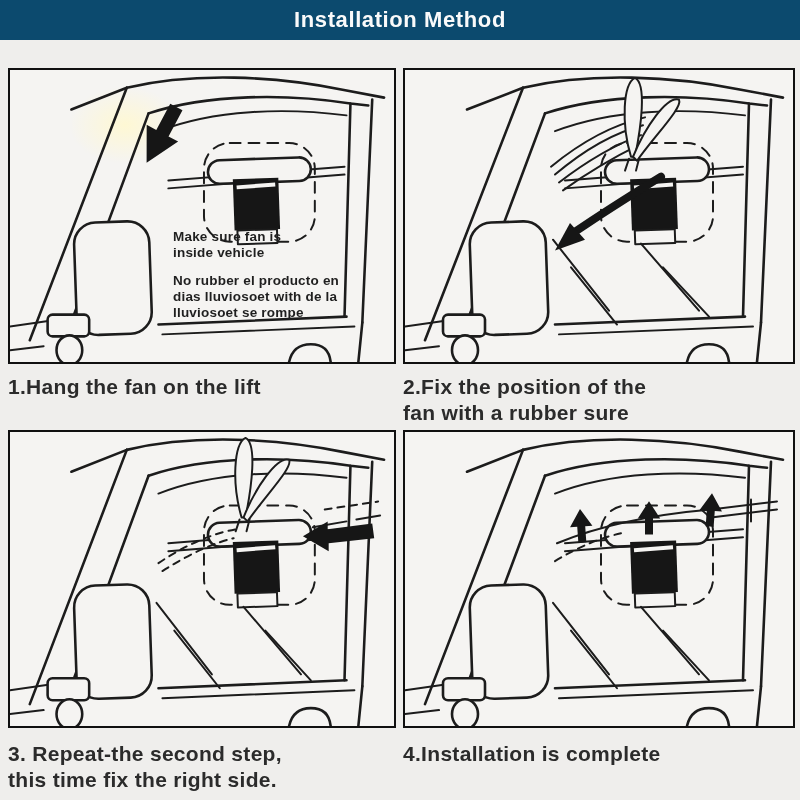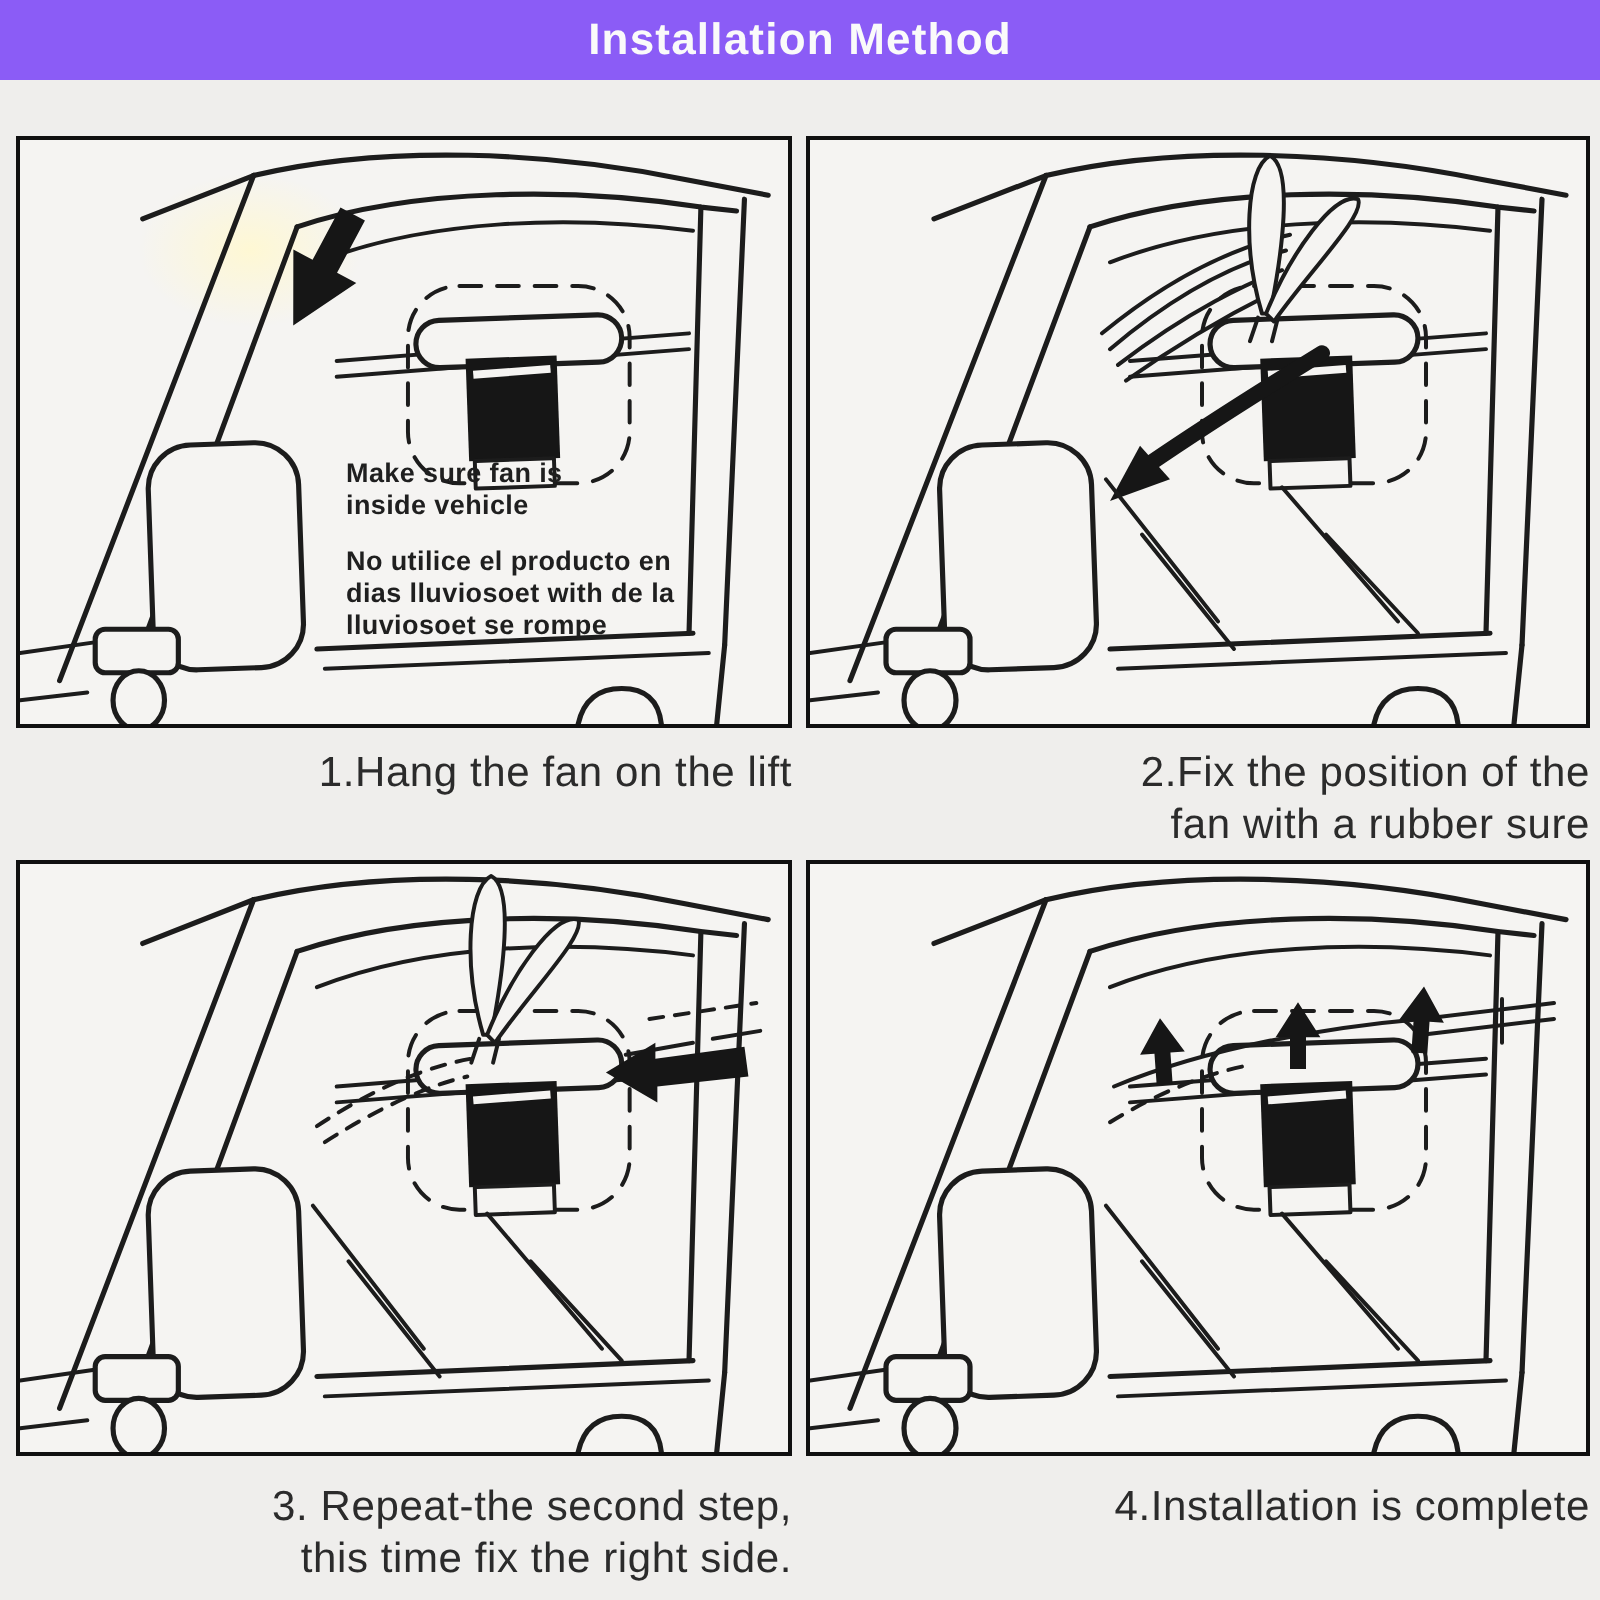--- a/index.html
+++ b/index.html
@@ -3,21 +3,21 @@
 <meta charset="utf-8">
 <style>
   html,body{margin:0;padding:0;}
   body{
     width:800px;height:800px;overflow:hidden;
     background:#efeeec;
     font-family:"Liberation Sans", sans-serif;
     -webkit-font-smoothing:antialiased;
   }
   .header{
-    height:40px;background:#8b5cf6;
+    height:40px;background:#0c4a6e;
     display:flex;align-items:center;justify-content:center;
   }
   .header h1{
     margin:0;color:#fafafa;font-size:22px;font-weight:600;letter-spacing:.6px;
   }
   .grid{
     display:grid;
     grid-template-columns:388px 392px;
     column-gap:7px;
     padding:28px 0 0 8px;
@@ -31,22 +31,22 @@
   }
   .step:nth-child(n+3) .panel{height:298px;}
   .step1 .panel{
     background:
       radial-gradient(ellipse 80px 55px at 115px 55px, rgba(255,248,210,.95), rgba(255,248,210,0) 70%),
       #f5f4f2;
   }
   .panel svg{display:block;width:100%;height:100%;}
   .caption{
     height:66px;box-sizing:border-box;padding-top:10px;
-    text-align:right;color:#2b2b2b;
-    font-size:21px;font-weight:400;line-height:1.22;letter-spacing:.3px;
+    text-align:left;color:#2b2b2b;
+    font-size:21px;font-weight:700;line-height:1.22;letter-spacing:.3px;
   }
   .step:nth-child(n+3) .caption{height:72px;padding-top:13px;}
   .note{
     position:absolute;left:163px;
     color:#1f1f1f;font-weight:700;font-size:13.5px;line-height:1.18;letter-spacing:.2px;
   }
   .note-en{top:159px;}
   .note-es{top:203px;}
   
   .ln{fill:none;stroke:#1c1c1c;stroke-width:2.6;stroke-linecap:round;stroke-linejoin:round;}
@@ -131,21 +131,21 @@
         <use href="#door-base"></use>
         <g transform="translate(154,64) rotate(28)">
           <path class="blk" d="M-7,-30 L7,-30 L7,0 L18,0 L0,34 L-18,0 L-7,0 Z"></path>
         </g>
       </svg>
       <div class="note note-en">
         <div>Make sure fan is</div>
         <div>inside vehicle</div>
       </div>
       <div class="note note-es">
-        <div>No utilice el producto en</div>
+        <div>No rubber el producto en</div>
         <div>dias lluviosoet with de la</div>
         <div>lluviosoet se rompe</div>
       </div>
     </figure>
     <figcaption class="caption">
       <div>1.Hang the fan on the lift</div>
     </figcaption>
   </section>
 
   <section class="step">

